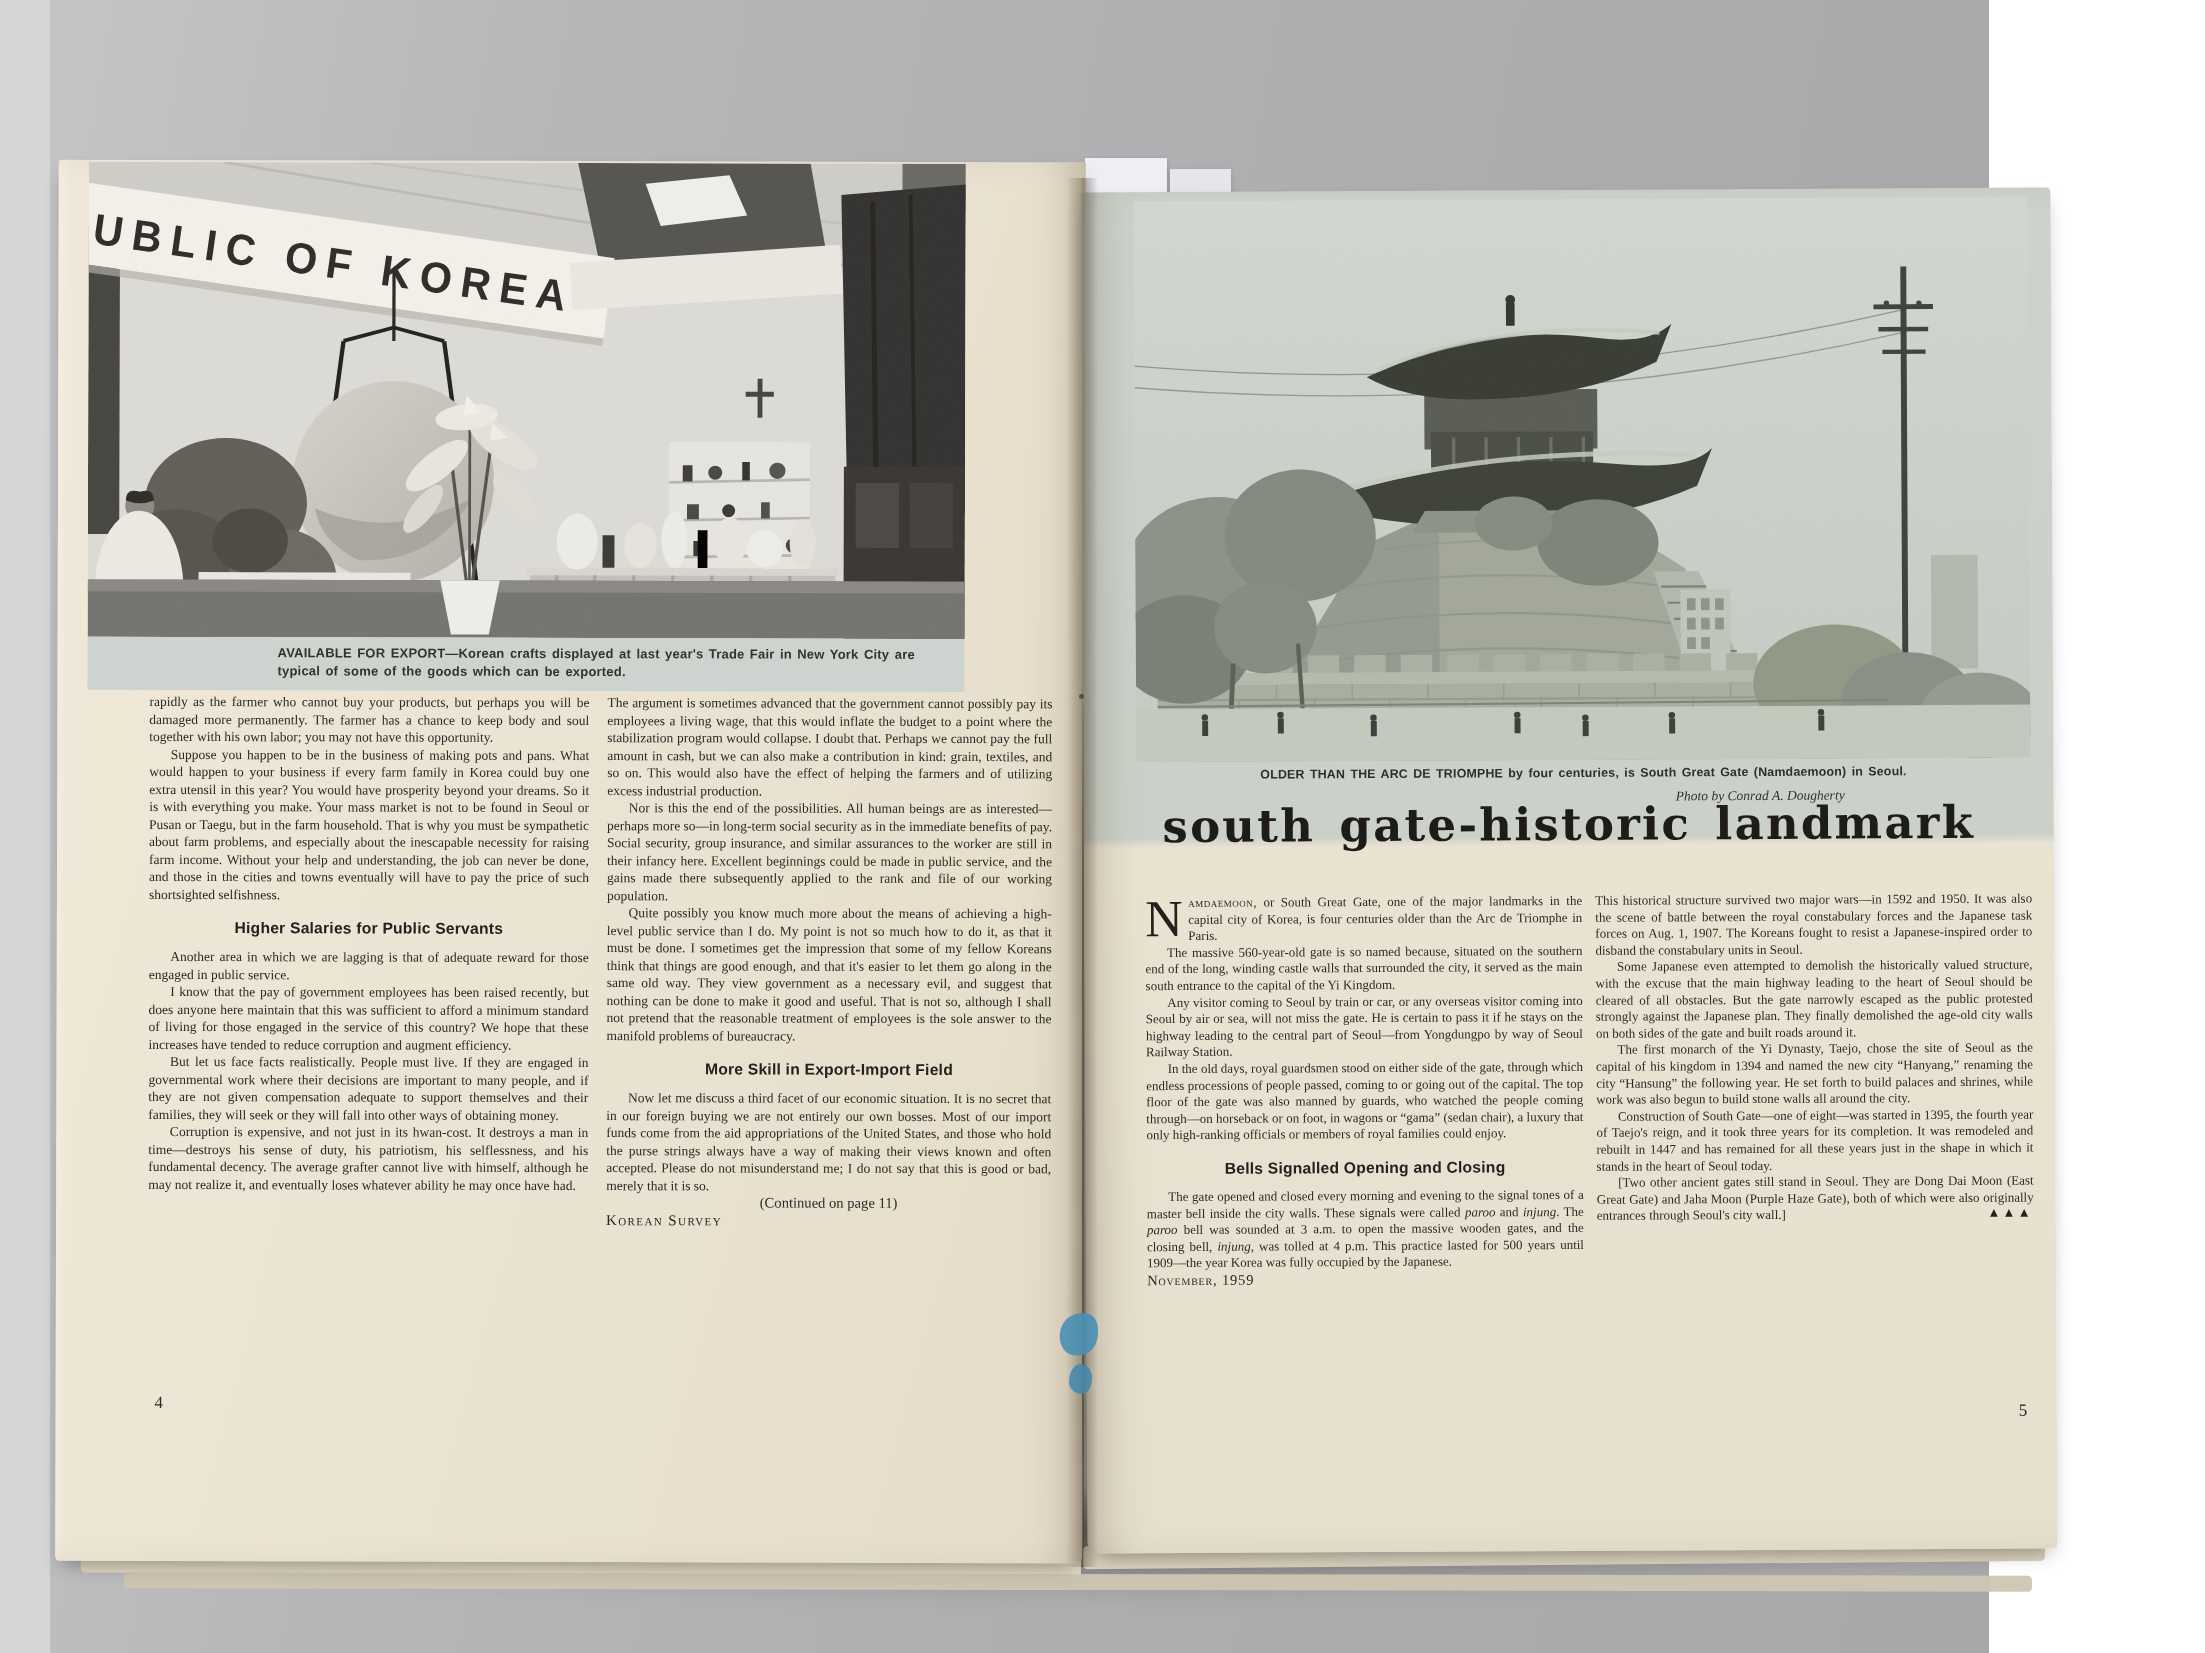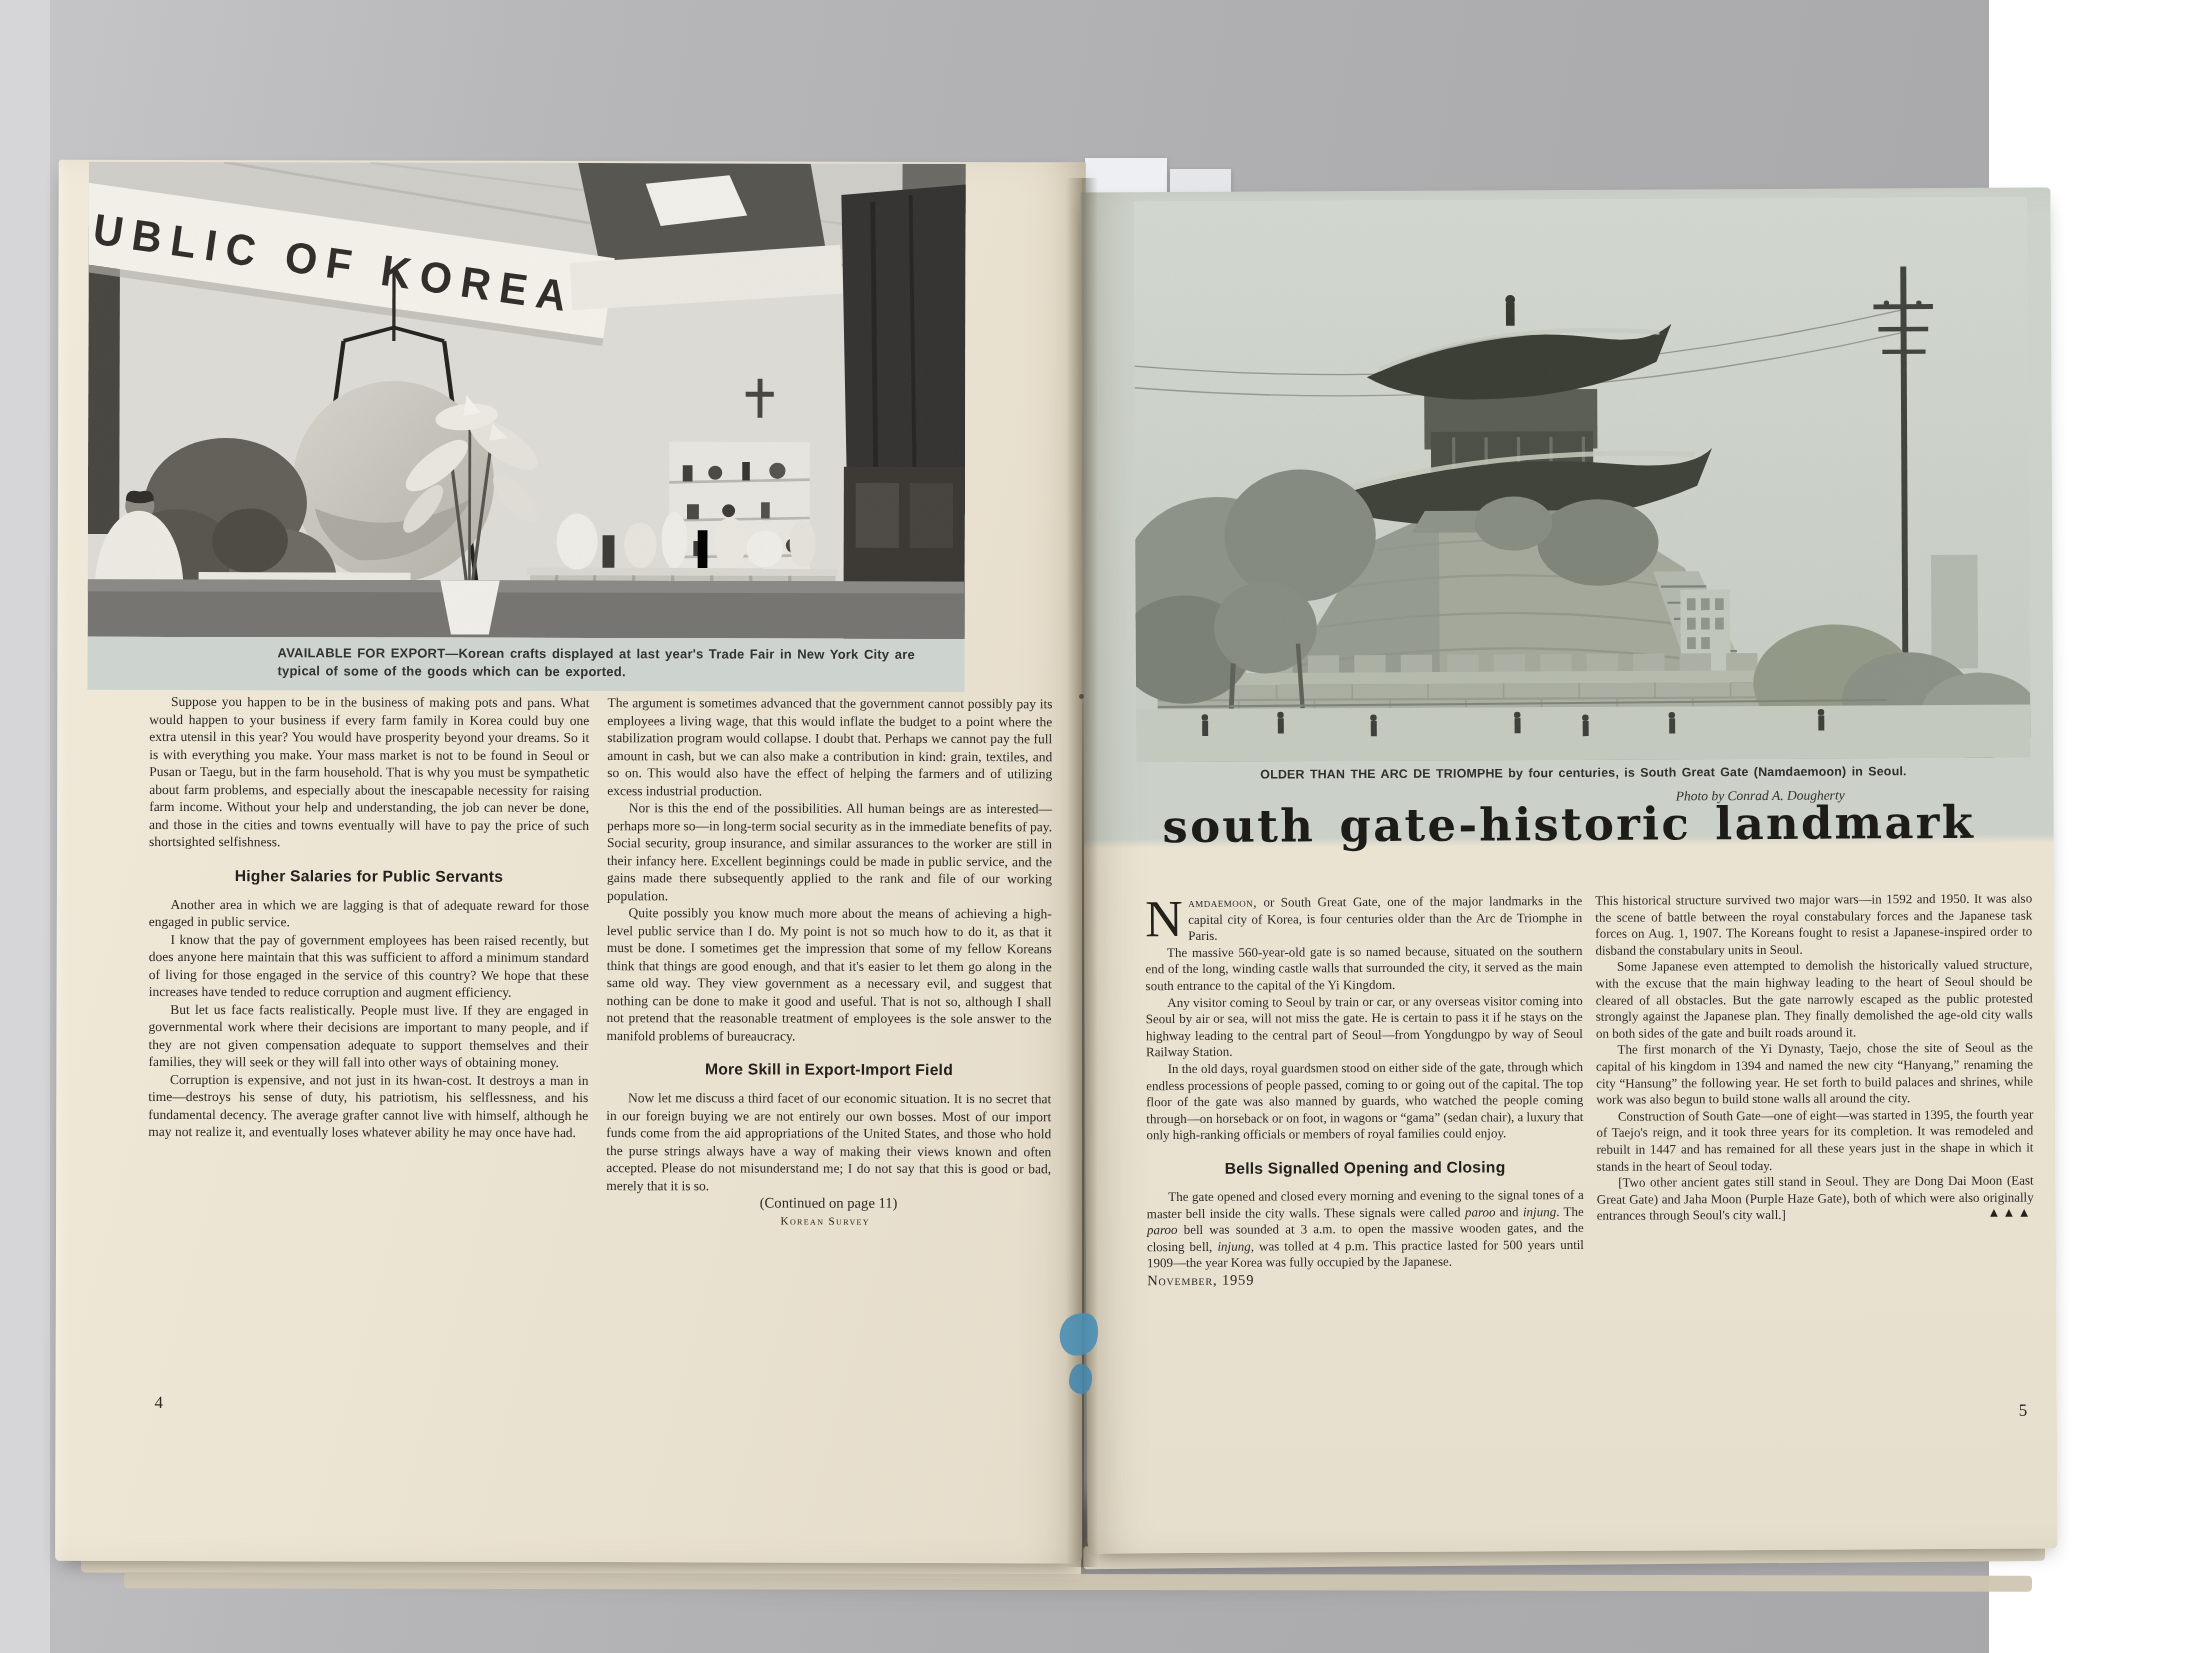--- a/index.html
+++ b/index.html
@@ -53,22 +53,22 @@
     color:#33332e;letter-spacing:0.2px;word-spacing:1.6px;}
   .col{position:absolute;text-align:justify;color:#2b2a26;}
   .lp-col1{left:92px;top:533px;width:440px;font-size:13.5px;line-height:17.5px;}
   .lp-col2{left:550px;top:533px;width:445px;font-size:13.5px;line-height:17.5px;}
   .col p{margin:0;text-indent:21.6px;}
   .col p.noindent{text-indent:0;}
   h3.subhead{margin:16px 0 10.8px;font-family:"Liberation Sans",sans-serif;
     font-weight:700;font-size:15.7px;line-height:18.4px;text-align:center;
     color:#23221f;letter-spacing:0.2px;text-indent:0;}
   .continued{text-align:center;margin-top:5.4px;font-size:14.6px;text-indent:0!important;}
-  .signature{text-align:center;margin-top:19.5px;padding-right:6.5px;
-    font-variant:small-caps;letter-spacing:1.4px;font-size:11px;color:#26251f;text-indent:0!important;}
+  .signature{text-align:left;margin-top:19.5px;padding-right:6.5px;
+    font-variant:small-caps;letter-spacing:1.4px;font-size:15px;color:#26251f;text-indent:0!important;}
   .pageno{position:absolute;font-size:17px;color:#2b2a26;}
   .lp-pageno{left:99px;top:1233px;}
   .rp-pageno{left:932px;top:1213px;}
   
   .rp-photo{position:absolute;left:53px;top:8.6px;width:894px;height:561px;}
   .rp-caption{position:absolute;left:53px;top:576px;width:894px;text-align:center;
     font-family:"Liberation Sans",sans-serif;font-weight:700;font-size:12.4px;
     color:#2f2f2b;letter-spacing:0.2px;word-spacing:1.6px;}
   .rp-credit{position:absolute;left:53px;top:599px;width:894px;text-align:right;
     box-sizing:border-box;padding-right:186px;font-style:italic;font-size:13.5px;color:#33322c;}
@@ -224,20 +224,21 @@
         <polygon points="652,772 762,772 742,872 672,872" fill="#f1efe9"></polygon>
       </g>
       <rect x="0" y="0" width="1622" height="878" filter="url(#grainL)"></rect>
     </svg>
 
     <div class="lp-caption">
       <span>AVAILABLE FOR EXPORT—Korean crafts displayed at last year's Trade Fair in New York City are typical of some of the goods which can be exported.</span>
     </div>
 
     <div class="col lp-col1">
+      <p class="noindent">rapidly as the farmer who cannot buy your products, but perhaps you will be damaged more permanently. The farmer has a chance to keep body and soul together with his own labor; you may not have this opportunity.</p>
       <p>Suppose you happen to be in the business of making pots and pans. What would happen to your business if every farm family in Korea could buy one extra utensil in this year? You would have prosperity beyond your dreams. So it is with everything you make. Your mass market is not to be found in Seoul or Pusan or Taegu, but in the farm household. That is why you must be sympathetic about farm problems, and especially about the inescapable necessity for raising farm income. Without your help and understanding, the job can never be done, and those in the cities and towns eventually will have to pay the price of such shortsighted selfishness.</p>
       <h3 class="subhead">Higher Salaries for Public Servants</h3>
       <p>Another area in which we are lagging is that of adequate reward for those engaged in public service.</p>
       <p>I know that the pay of government employees has been raised recently, but does anyone here maintain that this was sufficient to afford a minimum standard of living for those engaged in the service of this country? We hope that these increases have tended to reduce corruption and augment efficiency.</p>
       <p>But let us face facts realistically. People must live. If they are engaged in governmental work where their decisions are important to many people, and if they are not given compensation adequate to support themselves and their families, they will seek or they will fall into other ways of obtaining money.</p>
       <p>Corruption is expensive, and not just in its hwan-cost. It destroys a man in time—destroys his sense of duty, his patriotism, his selflessness, and his fundamental decency. The average grafter cannot live with himself, although he may not realize it, and eventually loses whatever ability he may once have had.</p>
     </div>
 
     <div class="col lp-col2">
       <p class="noindent">The argument is sometimes advanced that the government cannot possibly pay its employees a living wage, that this would inflate the budget to a point where the stabilization program would collapse. I doubt that. Perhaps we cannot pay the full amount in cash, but we can also make a contribution in kind: grain, textiles, and so on. This would also have the effect of helping the farmers and of utilizing excess industrial production.</p>

